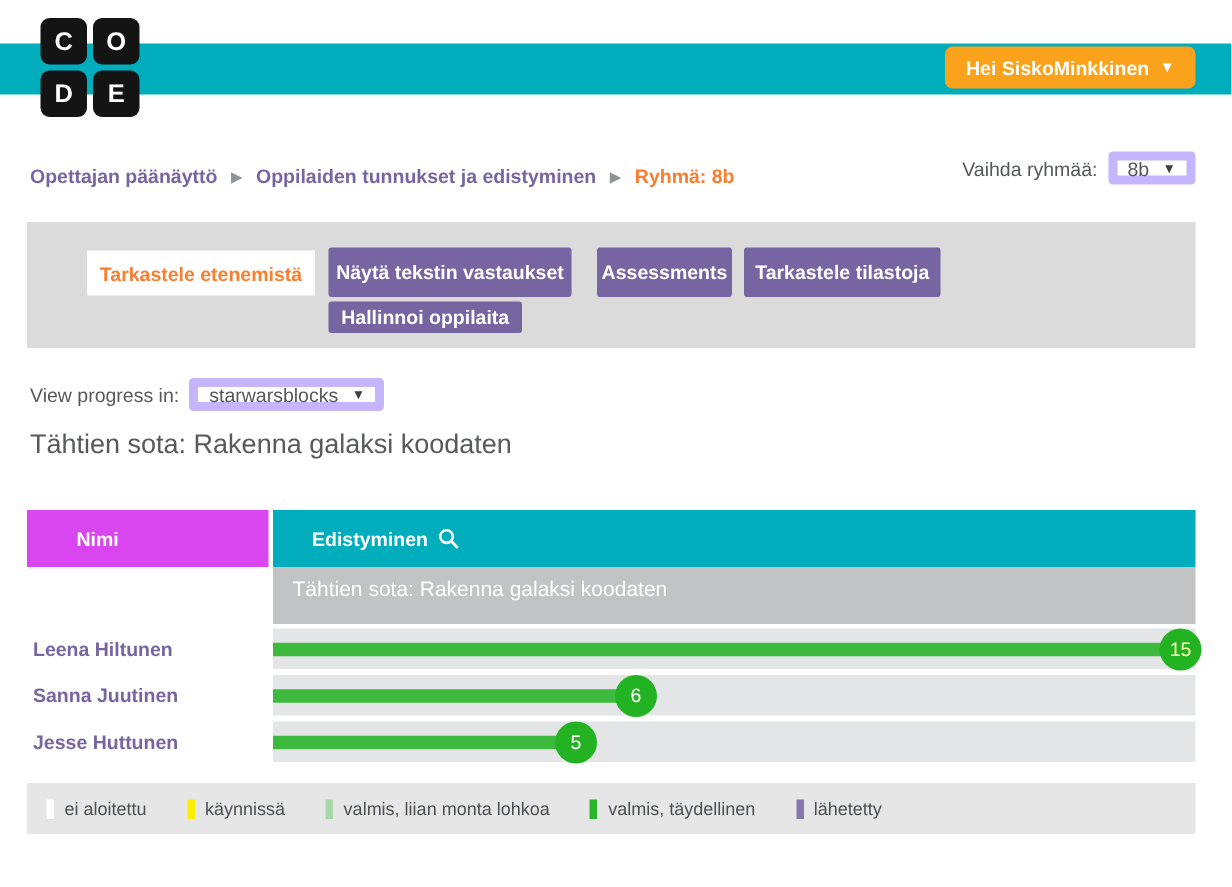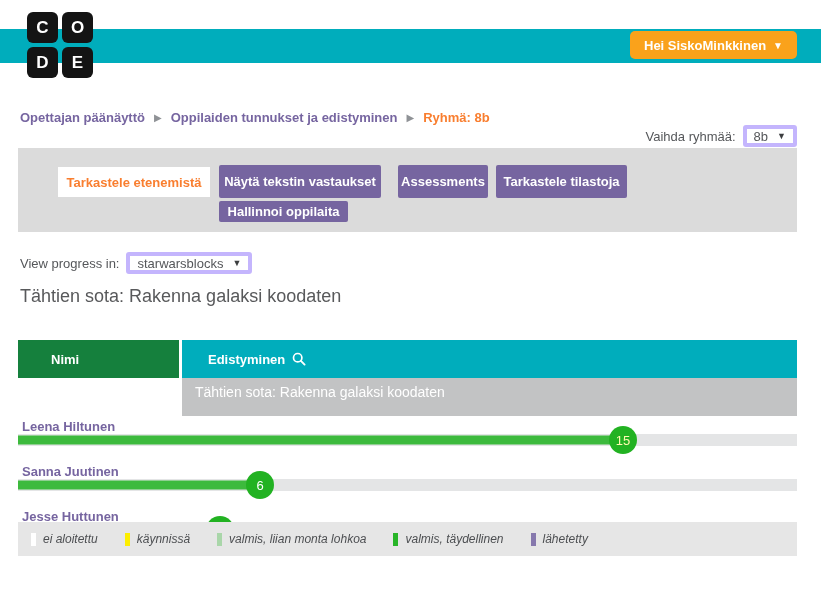--- a/index.html
+++ b/index.html
@@ -15,23 +15,23 @@
   .user-btn { position:absolute; right:24px; top:31px; height:28px; background:#faa21b; border:none;
     border-radius:5px; color:#fff; font-size:13px; font-weight:bold; padding:0 14px; display:flex;
     align-items:center; gap:7px; cursor:pointer; z-index:2; font-family:Liberation Sans, sans-serif; }
   .user-caret { font-size:10px; }
 
   
   .breadcrumb { position:absolute; left:20px; top:110px; display:flex; align-items:center; gap:9px;
     font-size:13px; font-weight:bold; color:#7665a0; }
   .crumb-sep { color:#8f9296; font-size:10px; font-weight:normal; }
   .crumb-current { color:#f97e2f; }
-  .group-switcher { position:absolute; right:24px; top:125px; display:flex; align-items:center; gap:7px;
+  .group-switcher { position:absolute; right:24px; top:101px; display:flex; align-items:center; gap:7px;
     font-size:13px; color:#55575a; }
-  .selectbox { border:4px solid #c4b5fd; border-radius:3px; background:#fff; height:22px; padding:0 7px;
+  .selectbox { border:6px solid #c4b5fd; border-radius:3px; background:#fff; height:22px; padding:0 7px;
     font-size:13px; color:#55575a; display:flex; align-items:center; gap:9px; cursor:pointer; }
   .select-caret { font-size:9px; color:#3c3e40; }
 
   
   .tabbar { position:absolute; left:18px; top:148px; width:779px; height:84px; background:#dbdbdb; }
   .tab { position:absolute; display:flex; align-items:center; justify-content:center; font-size:13px;
     font-weight:bold; cursor:pointer; border:none; font-family:inherit; }
   .tab-active { left:40px; top:19px; width:152px; height:30px; background:#fff; color:#f97e2f; }
   .tab-purple { background:#7665a0; color:#fff; border-radius:2px; }
   .tab-nayta { left:201px; top:17px; width:162px; height:33px; }
@@ -39,42 +39,42 @@
   .tab-tilastoja { left:478px; top:17px; width:131px; height:33px; }
   .tab-hallinnoi { left:201px; top:53px; width:129px; height:21px; }
 
   
   .progress-filter { position:absolute; left:20px; top:252px; display:flex; align-items:center; gap:7px;
     font-size:13px; color:#55575a; }
   .script-title { position:absolute; left:20px; top:286px; font-size:18px; color:#58595b; }
 
   
   .thead { position:absolute; left:18px; top:340px; width:779px; height:38px; display:flex; }
-  .th-name { width:161px; margin-right:3px; background:#15803d; color:#fff; font-weight:bold; font-size:13px;
+  .th-name { width:161px; margin-right:3px; background:#d946ef; color:#fff; font-weight:bold; font-size:13px;
     display:flex; align-items:center; padding-left:33px; }
   .th-progress { flex:1; background:#00adbc; color:#fff; font-weight:bold; font-size:13px;
     display:flex; align-items:center; gap:7px; padding-left:26px; }
   .zoom-icon { display:inline-flex; }
   .subhead { position:absolute; left:18px; top:378px; width:779px; height:38px; display:flex; }
   .subhead-spacer { width:164px; background:#fff; }
   .subhead-cell { flex:1; background:#c2c3c4; color:#fff; font-size:14px; padding:6px 0 0 13px; }
 
   .rows { position:absolute; left:18px; top:419px; width:779px; }
-  .row { height:27px; margin-bottom:18px; display:flex;flex-direction:column; }
+  .row { height:27px; margin-bottom:4px; display:flex; }
   .row-name { width:164px; display:flex; align-items:center; padding-left:4px; color:#7665a0;
     font-weight:bold; font-size:13px; background:#fff; }
   .row-track { position:relative; flex:1; background:#e4e5e6; }
   .bar { position:absolute; left:0; top:50%; transform:translateY(-50%); height:9px; background:#3dba3d; }
   .badge { position:absolute; top:50%; transform:translate(-50%,-50%); width:28px; height:28px;
     border-radius:50%; background:#22b222; color:#fff; font-weight:normal; font-size:13px;
     display:flex; align-items:center; justify-content:center; }
 
   
   .legend { position:absolute; left:18px; top:522px; width:779px; height:34px; background:#e6e6e6;
-    display:flex; align-items:center; padding-left:13px; gap:27px; font-size:12px; color:#4d4f52;font-style:italic; }
+    display:flex; align-items:center; padding-left:13px; gap:27px; font-size:12px; color:#4d4f52; }
   .legend-item { display:flex; align-items:center; gap:7px; }
   .swatch { width:5px; height:13px; display:inline-block; }
   .legend-circle-item { display:flex; align-items:center; gap:9px; }
   .legend-circle { width:29px; height:29px; background:#fff; border:1px solid #c0c0c0; border-radius:50%;
     display:flex; align-items:center; justify-content:center; font-weight:bold; font-size:12px; color:#55575a; }
 </style>
 </head>
 <body>
 
 <div class="page">

